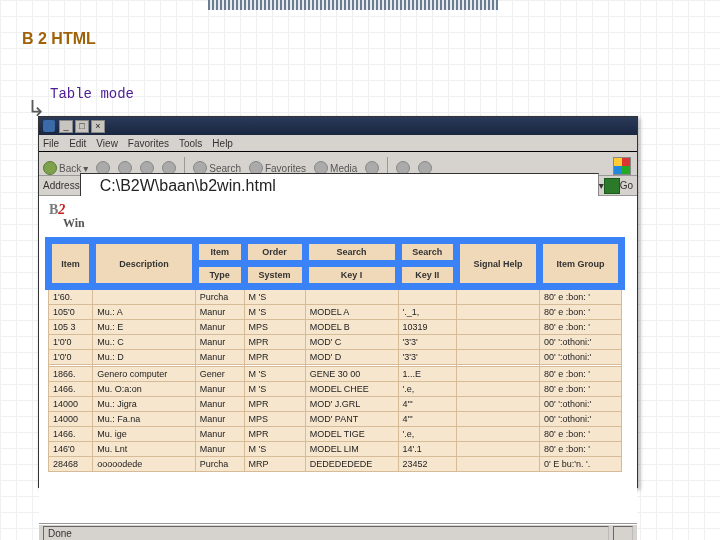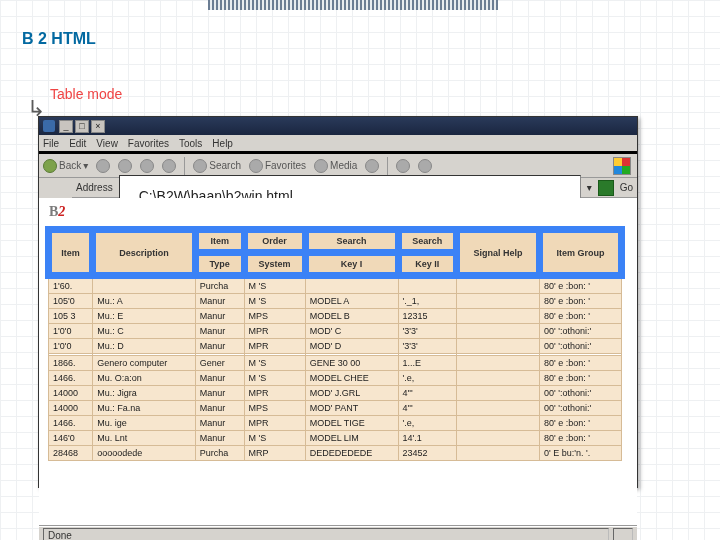--- a/index.html
+++ b/index.html
@@ -23,30 +23,30 @@
     width: 290px;
     height: 10px;
     background: repeating-linear-gradient(90deg,#6b7d93 0 2px,#e8ecef 2px 4px);
   }
   .slide-title {
     position: absolute;
     top: 30px;
     left: 22px;
     font-size: 16px;
     font-weight: bold;
-    color: #0369a1;
+    color: #a16207;
     font-family: "Trebuchet MS", sans-serif;
   }
   .subtitle {
     position: absolute;
     top: 86px;
     left: 50px;
     font-size: 14px;
-    color: #ef4444;
-    font-family: Liberation Sans, sans-serif;
+    color: #4c1d95;
+    font-family: Liberation Mono, monospace;
   }
   .brace {
     position: absolute;
     top: 96px;
     left: 27px;
     font-size: 22px;
     color: #5a5a5a;
   }
   .ie-window {
     position: absolute;
@@ -67,54 +67,54 @@
     align-items: center;
     padding: 0 4px;
   }
   .titlebar .ie-icon { width:12px;height:12px;background:#3a6aa8;border-radius:2px;margin-right:4px;display:inline-block;}
   .titlebar-text { flex: 1; white-space: nowrap; overflow:hidden;}
   .win-btns { display:flex;gap:2px;}
   .win-btn { width:14px;height:13px;background:#c8c4bf;border:1px solid #888;font-size:9px;line-height:11px;text-align:center;color:#222;}
   .menubar {
     height: 17px;
     background: #d6d3ce;
-    border-bottom: 3px solid #000000;
+    border-bottom: 1px solid #000000;
     display: flex;
     align-items: center;
     font-size: 10px;
     padding: 8px 4px;
     gap: 10px;
     color:#333;
   }
   .toolbar {
     height: 24px;
     background: #d6d3ce;
     border-bottom: 1px solid #999;
     display: flex;
-    align-items: center;
+    align-items: flex-end;
     padding: 0 4px;
     gap: 8px;
     font-size: 10px;
     color:#666;
   }
   .tb-btn { display:flex;align-items:center;gap:2px;color:#555;}
   .tb-ico { width:14px;height:14px;border-radius:50%;background:#7da24a;display:inline-block;border:1px solid #5a7a36;}
   .tb-ico.gray { background:#aaa;border-color:#888;}
   .tb-sep { width:1px;height:18px;background:#999;}
   .tb-win { width:18px;height:18px;margin-left:auto;margin-right:2px;background:
     conic-gradient(#d33 0 25%, #2a2 0 50%, #28d 0 75%, #fc3 0);
     border:1px solid #888;}
   .addrbar {
     height: 20px;
     background:#d6d3ce;
     border-bottom:1px solid #999;
     display:flex;align-items:center;
-    padding:0 4px;gap:6px;font-size:10px;color:#333;margin-left:33px;
-  }
-  .addr-input { flex:1;height:16px;background:#fff;border:1px inset #888;padding:12px 4px;display:flex;align-items:flex-start;font-size:14px;color:#222;}
+    padding:0 4px;gap:0;font-size:10px;color:#333;
+  }
+  .addr-input { flex:1;height:16px;background:#fff;border:1px inset #888;padding:12px 4px;display:flex;align-items:center;font-size:16px;color:#222;}
   .go-btn { width:16px;height:16px;background:#2a7a2a;border:1px solid #1a5a1a;}
   .content-area {
     position:relative;
     height: 328px;
     background:#fff;
     overflow-y:auto;
     overflow-x:hidden;
     border-bottom:1px solid #999;
   }
   .logo {
@@ -235,20 +235,21 @@
       <span>C:\B2W\baan\b2win.html</span>
     </div>
     <span>▾</span>
     <span class="go-btn"></span>
     <span>Go</span>
   </div>
 
   <div class="content-area">
     <div class="logo">
       <span>B</span><span class="two">2</span>
+      <span class="win">Win</span>
     </div>
     <table class="data">
       <thead>
         <tr>
           <th rowspan="2">Item</th>
           <th rowspan="2">Description</th>
           <th class="two">Item</th>
           <th class="two">Order</th>
           <th class="two">Search</th>
           <th class="two">Search</th>
@@ -282,21 +283,21 @@
             <td>'._1,</td>
             <td></td>
             <td>80' e :bon: '</td>
           </tr>
           <tr>
             <td>105 3</td>
             <td>Mu.: E</td>
             <td>Manur</td>
             <td>MPS</td>
             <td>MODEL B</td>
-            <td>12315</td>
+            <td>10319</td>
             <td></td>
             <td>80' e :bon: '</td>
           </tr>
           <tr>
             <td>1'0'0</td>
             <td>Mu.: C</td>
             <td>Manur</td>
             <td>MPR</td>
             <td>MOD' C</td>
             <td>'3'3'</td>

